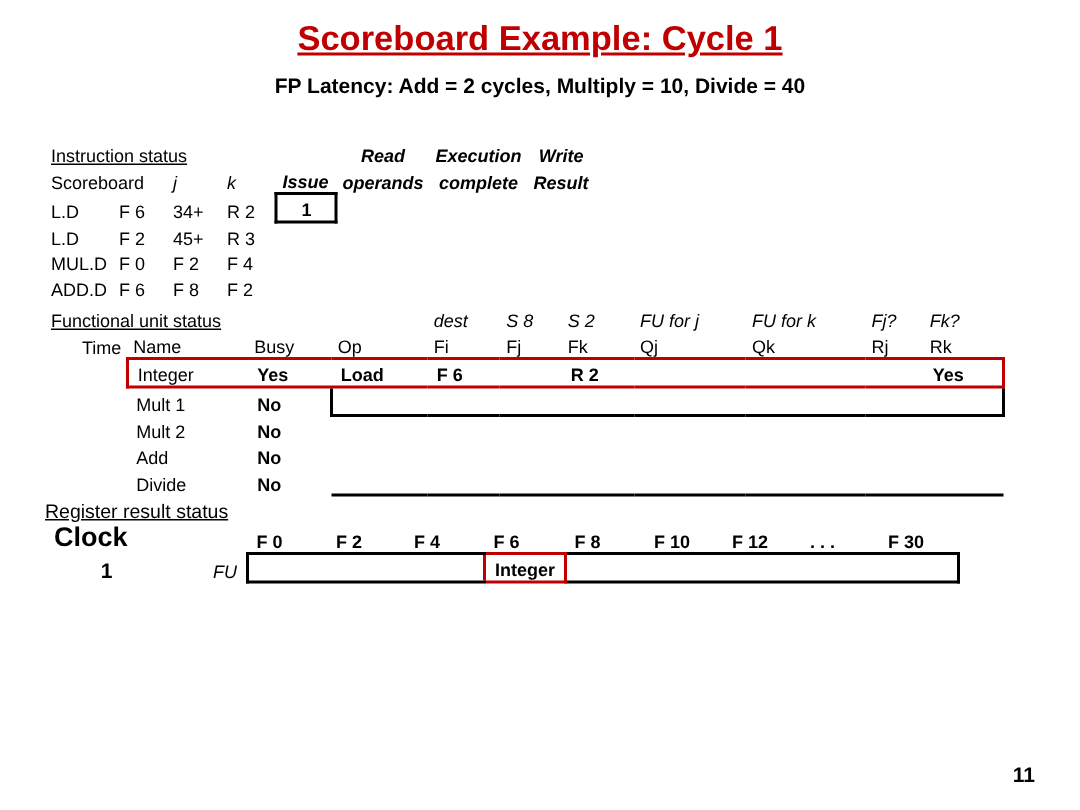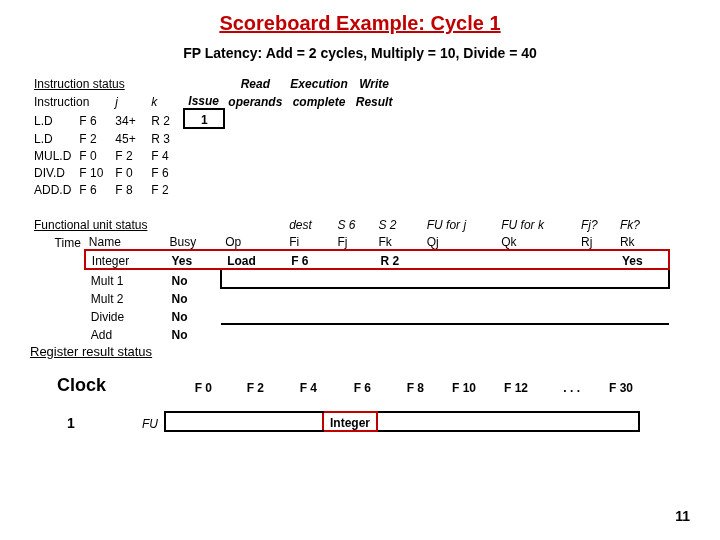--- a/index.html
+++ b/index.html
@@ -9,31 +9,31 @@
     font-size: 13px;
     color: #000;
     width: 720px;
     height: 540px;
     box-sizing: border-box;
     position: relative;
   }
   .title {
     text-align: center;
     font-family: "Comic Sans MS", cursive, sans-serif;
-    font-size: 20px;
+    font-size: 23px;
     font-weight: bold;
     color: #c00000;
     text-decoration: underline;
     margin: 0 0 10px 0;
   }
   .subtitle {
     text-align: center;
     font-size: 14px;
     font-weight: bold;
-    margin-bottom: 13px;
+    margin-bottom: 29px;
   }
   .section-header {
     text-decoration: underline;
     font-weight: normal;
   }
   table { border-collapse: collapse; }
   td, th { padding: 0 4px; font-size: 12px; text-align: left; vertical-align: bottom; height: 17px;}
   th { font-weight: bold; font-style: normal;}
   .bold { font-weight: bold; }
   .ital { font-style: italic; }
@@ -46,21 +46,21 @@
     width: 30px;
   }
   .hl-row td.boxed {
     border-top: 2px solid #c00000;
     border-bottom: 2px solid #c00000;
   }
   .hl-row td.boxed-first { border-left: 2px solid #c00000; }
   .hl-row td.boxed-last  { border-right: 2px solid #c00000; }
   .fu-header td { }
   .reg-table td { min-width: 40px; text-align: left; padding: 0 6px;}
-  .reg-table th { min-width: 40px; font-weight: bold; text-align:right; padding: 16px 6px;}
+  .reg-table th { min-width: 40px; font-weight: bold; text-align:left; padding: 0 6px;}
   .reg-box {
     border: 2px solid #c00000;
   }
   .page-num {
     position: absolute;
     bottom: 16px;
     right: 30px;
     font-size: 14px;
     font-weight: bold;
     margin-top: 48px;
@@ -81,21 +81,21 @@
 <table class="instr-table">
   <tbody>
       <tr>
     <td colspan="4" class="section-header">Instruction status</td>
     <td></td>
     <td class="bold ital" style="text-align:center">Read</td>
     <td class="bold ital" style="text-align:right">Execution</td>
     <td class="bold ital" style="text-align:center">Write</td>
   </tr>
   <tr>
-    <td colspan="2">Instruction</td>
+    <td colspan="2">Scoreboard</td>
     <td class="ital">j</td>
     <td class="ital">k</td>
     <td class="bold ital">Issue</td>
     <td class="bold ital" style="text-align:right">operands</td>
     <td class="bold ital" style="text-align:center">complete</td>
     <td class="bold ital" style="text-align:center">Result</td>
   </tr>
   <tr>
     <td>L.D</td>
         <td>F 6</td>
@@ -120,49 +120,39 @@
     <td>MUL.D</td>
         <td>F 0</td>
     <td>F 2</td>
         <td>F 4</td>
     <td></td>
         <td></td>
         <td></td>
         <td></td>
   </tr>
   <tr>
-    <td>DIV.D</td>
-        <td>F 10</td>
-    <td>F 0</td>
-        <td>F 6</td>
-    <td></td>
-        <td></td>
-        <td></td>
-        <td></td>
-  </tr>
-  <tr>
     <td>ADD.D</td>
         <td>F 6</td>
     <td>F 8</td>
         <td>F 2</td>
     <td></td>
         <td></td>
         <td></td>
         <td></td>
   </tr>
 </tbody>
   </table>
 
-<table style="margin-top:18px; width:640px;">
+<table style="margin-top:4px; width:640px;">
   <tbody>
       <tr>
     <td colspan="3" class="section-header">Functional unit status</td>
     <td></td>
     <td class="ital">dest</td>
-    <td class="ital">S 6</td>
+    <td class="ital">S 8</td>
     <td class="ital">S 2</td>
     <td class="ital">FU for j</td>
     <td class="ital">FU for k</td>
     <td class="ital">Fj?</td>
     <td class="ital">Fk?</td>
   </tr>
   <tr class="fu-header">
     <td style="text-align:right">Time</td>
     <td>Name</td>
     <td>Busy</td>
@@ -195,29 +185,29 @@
         <td colspan="8" class="black-box"></td>
       </tr>
   <tr class="fu-row">
         <td></td>
         <td>Mult 2</td>
         <td class="bold">No</td>
         <td colspan="8"></td>
       </tr>
   <tr class="fu-row">
         <td></td>
+        <td>Add</td>
+        <td class="bold">No</td>
+        <td colspan="8"></td>
+      </tr>
+  <tr class="fu-row">
+        <td></td>
         <td>Divide</td>
         <td class="bold">No</td>
         <td colspan="8" style="border-bottom:2px solid #000;"></td>
-      </tr>
-  <tr class="fu-row">
-        <td></td>
-        <td>Add</td>
-        <td class="bold">No</td>
-        <td colspan="8"></td>
       </tr>
 </tbody>
   </table>
 
 <div class="section-header" style="margin-top:2px;">Register result status</div>
 <table class="reg-table">
   <tbody>
       <tr>
     <th class="clock-label" style="width:70px">Clock</th>
     <th></th>

